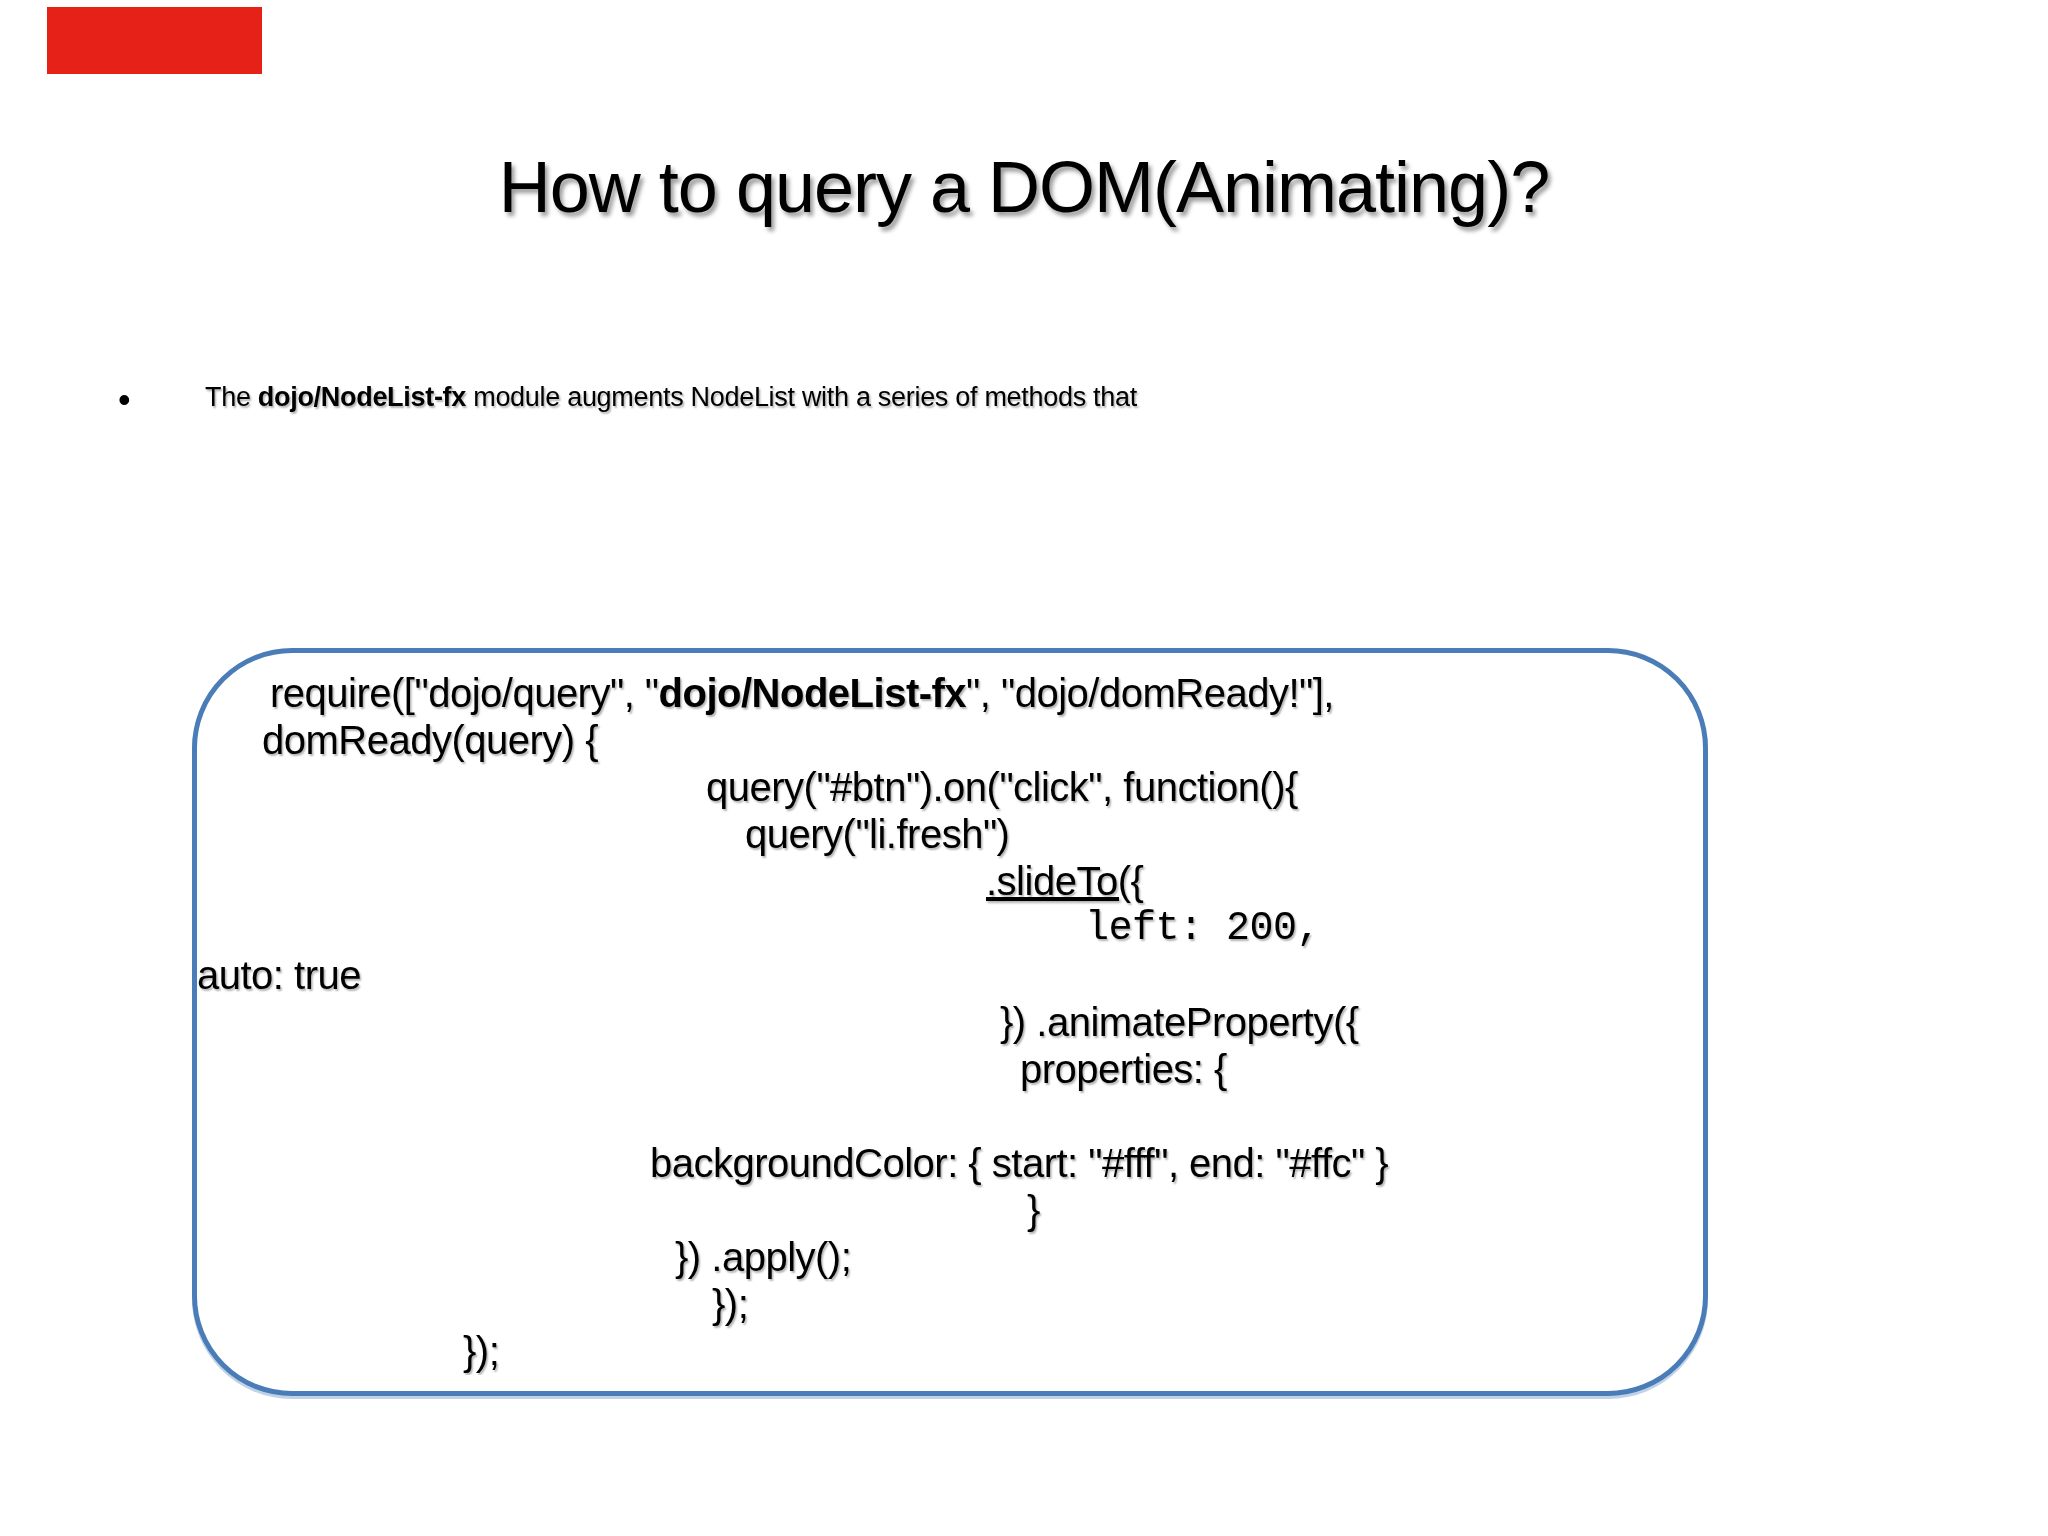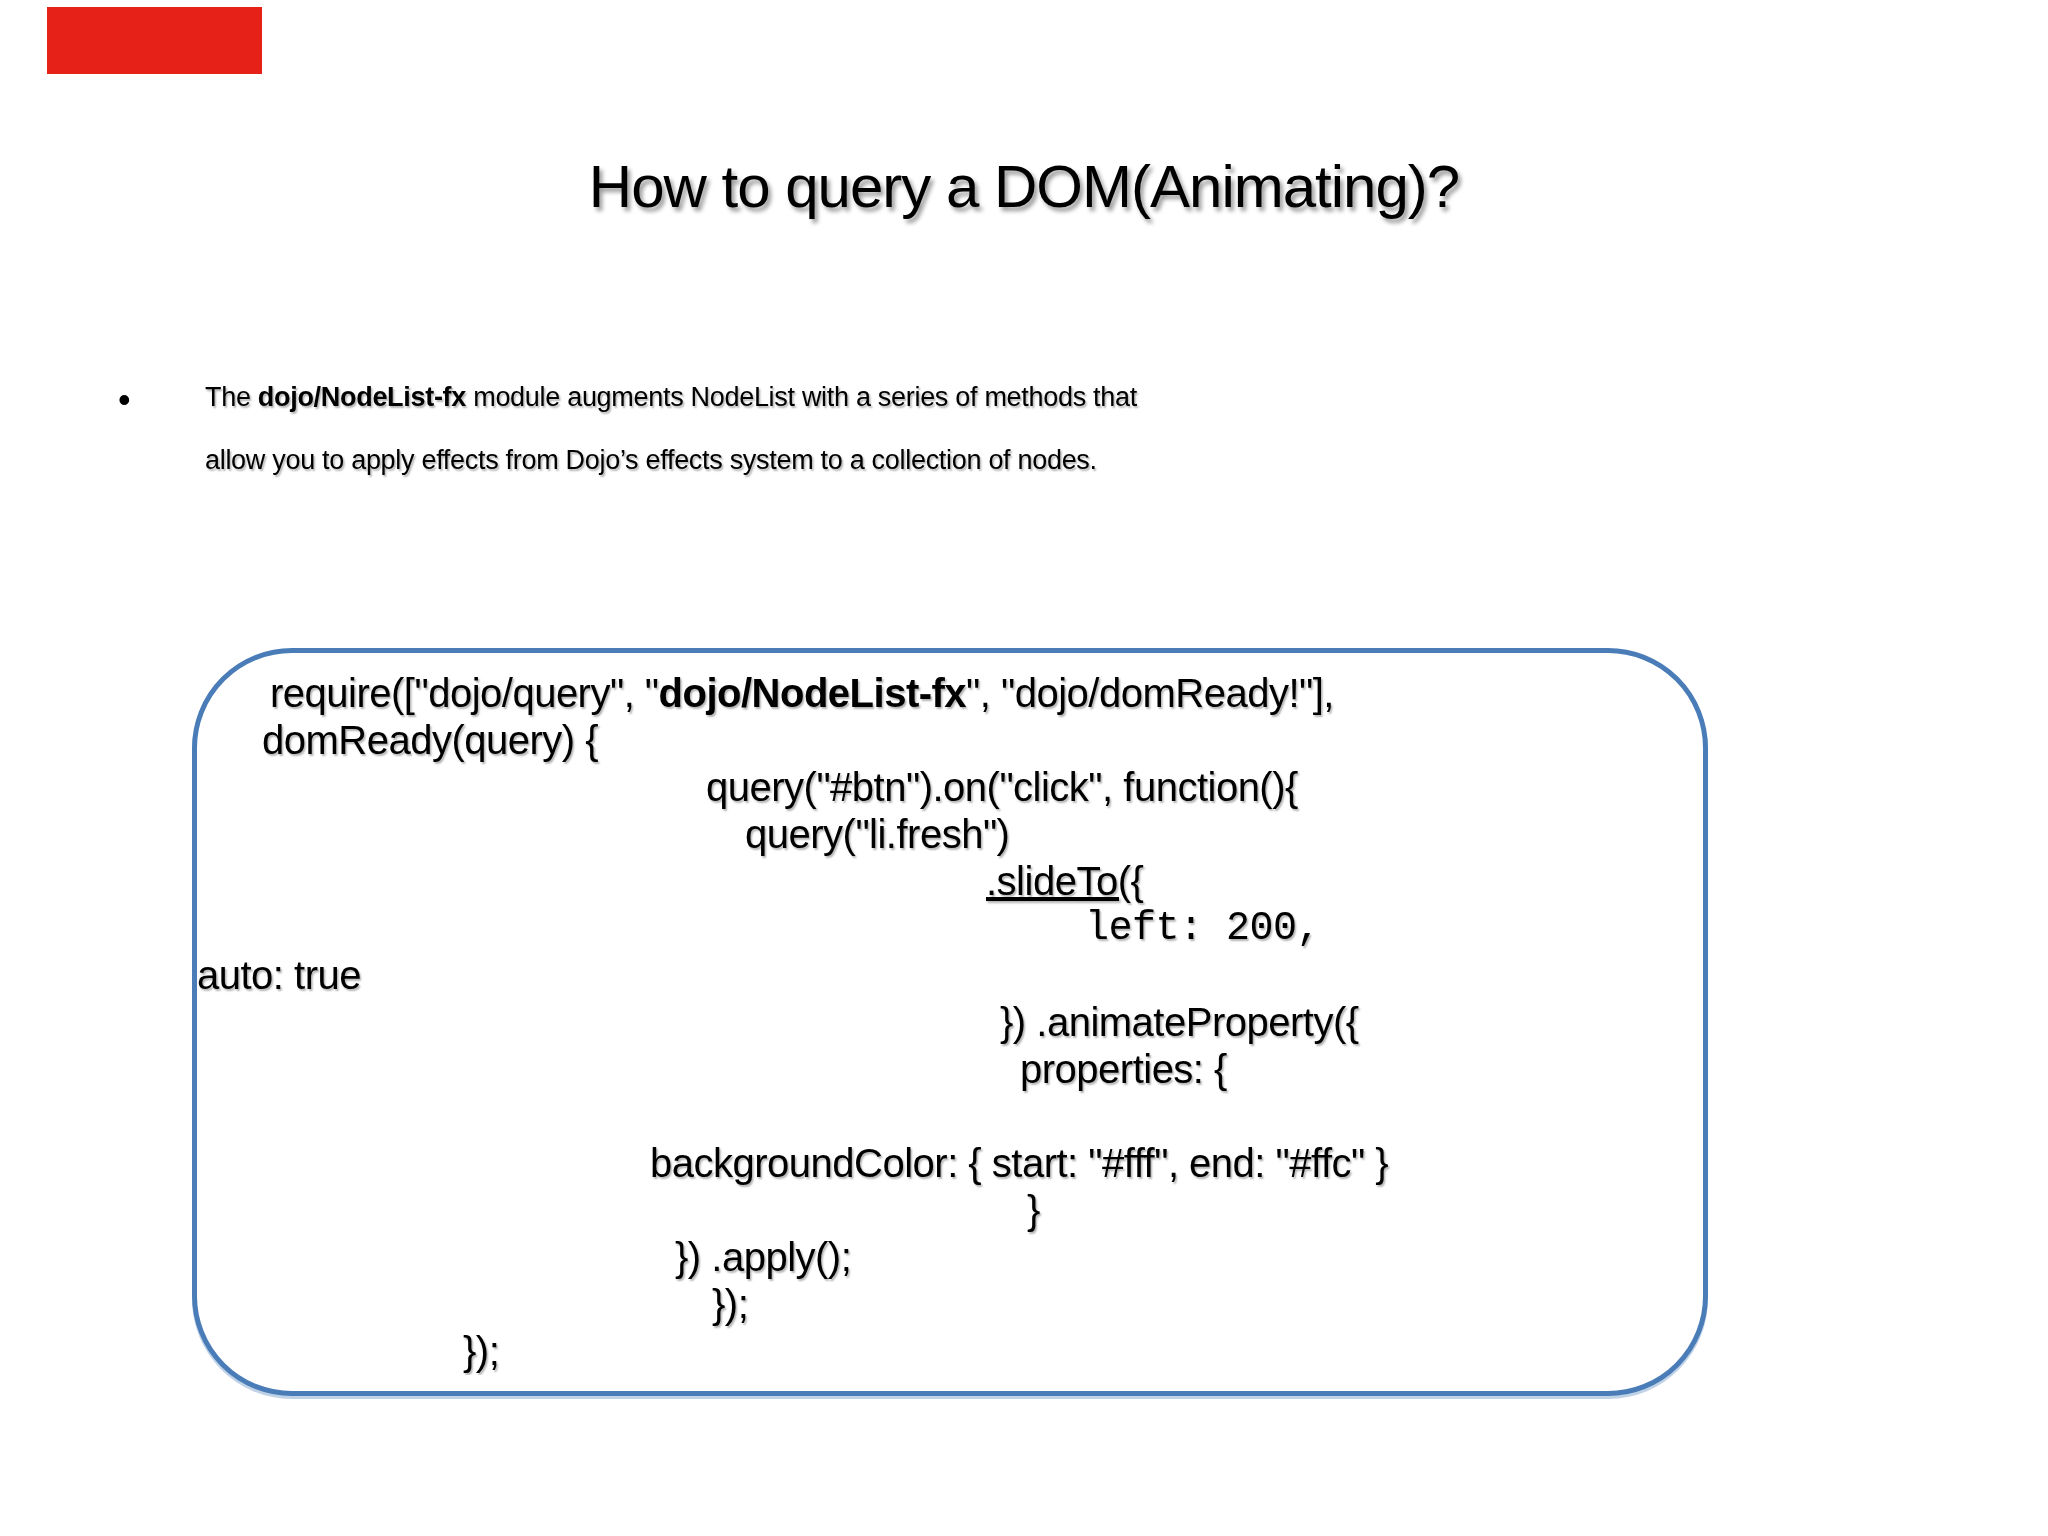--- a/index.html
+++ b/index.html
@@ -23,21 +23,21 @@
     width: 215px;
     height: 67px;
   }
   .title {
     position: absolute;
     left: 0;
     top: 128px;
     width: 100%;
     margin: 0;
     text-align: center;
-    font-size: 60px;
+    font-size: 72px;
     line-height: 118px;
     font-weight: 400;
     letter-spacing: -1px;
     color: #000000;
     text-shadow: 3px 4px 4px rgba(0,0,0,0.40);
   }
   .bullet {
     position: absolute;
     left: 118px;
     top: 366px;
@@ -98,21 +98,20 @@
 <div class="slide">
 
   <div class="red-marker" style="background-color: rgb(230, 33, 23);"></div>
 
   <h1 class="title">How to query a DOM(Animating)?</h1>
 
   <div class="bullet">
     <span class="dot">•</span>
     <div class="bullet-text">
       <div class="bt-line"><span>The </span><b>dojo/NodeList-fx</b><span> module augments NodeList with a series of methods that</span></div>
-      <div class="bt-line">allow you to apply effects from Dojo’s effects system to a collection of nodes.</div>
     </div>
   </div>
 
   <div class="code-box" style="border-color: rgb(74, 125, 184);">
     <div class="code">
         <div class="code-line" style="padding-left: 73px;"><span>require(["dojo/query", "</span><b>dojo/NodeList-fx</b><span>", "dojo/domReady!"],</span></div>
         <div class="code-line" style="padding-left: 65px;">domReady(query) {</div>
         <div class="code-line" style="padding-left: 509px;">query("#btn").on("click", function(){</div>
         <div class="code-line" style="padding-left: 548px;">query("li.fresh")</div>
         <div class="code-line" style="padding-left: 789px; text-decoration: underline;">.slideTo({</div>

